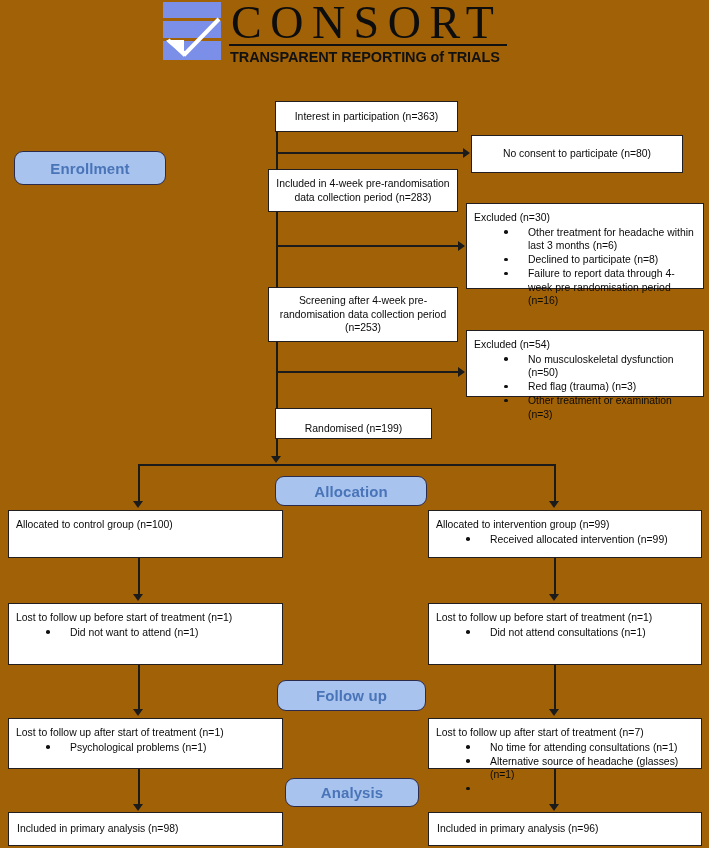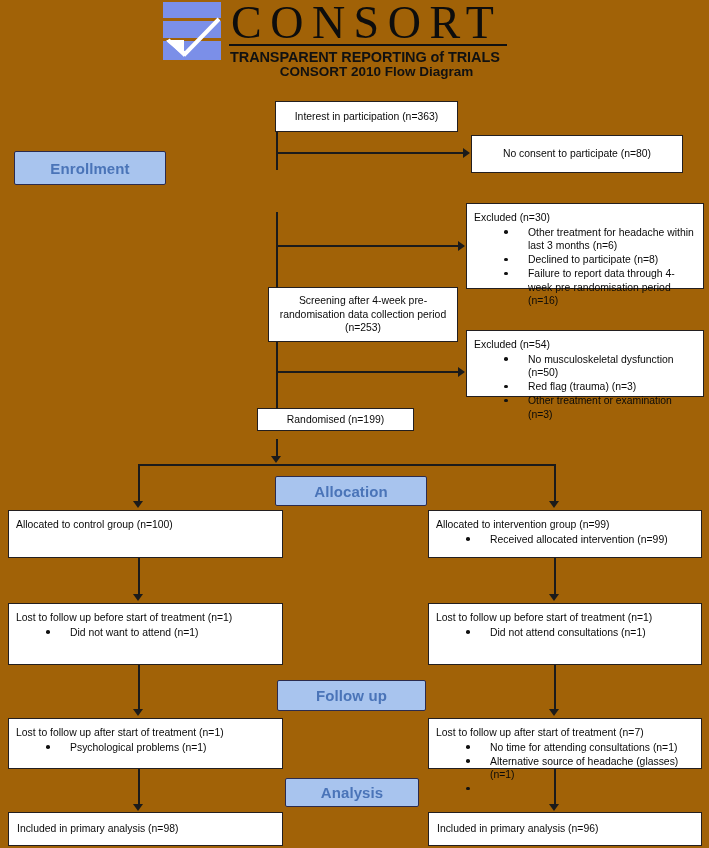--- a/index.html
+++ b/index.html
@@ -126,21 +126,21 @@
     background:#111111;
   }
   ul.bl li.empty{ min-height:13.5px; }
 
   
   .badge{
     position:absolute;
     box-sizing:border-box;
     background:#a8c4ee;
     border:1.6px solid #2b2b4e;
-    border-radius:2px;
+    border-radius:9px;
     display:flex;
     align-items:center;
     justify-content:center;
     font-size:15px;
     font-weight:bold;
     color:#4a74b8;
     letter-spacing:0.1px;
   }
 
   
@@ -185,39 +185,42 @@
           <path d="M56 17 L22 52 L5 38" fill="none" stroke="#ffffff" stroke-width="4"></path>
           <path d="M2 37 L22 37 L22 57 L2 57 Z" fill="none"></path>
           <path d="M3 38 L21 55 L21 38 Z" fill="#ffffff"></path>
         </svg>
       </div>
     </div>
 
     <div class="logo-word">CONSORT</div>
     <div class="logo-rule"></div>
     <div class="logo-tag">TRANSPARENT REPORTING of TRIALS</div>
-    <div class="diagram-title">CONSORT 2010 Flow Diagram</div>
   </div>
 
   <div class="badge" style="left:14px; top:151px; width:152px; height:34px;">Enrollment</div>
 
   <div class="badge" style="left:275px; top:476px; width:152px; height:30px;">Allocation</div>
 
   <div class="badge" style="left:285px; top:778px; width:134px; height:29px;">Analysis</div>
 
   <div class="badge" style="left:277px; top:680px; width:149px; height:31px;">Follow up</div>
 
   <div class="box center" style="left:275px; top:101px; width:183px; height:31px;">
     <span class="txt">Interest in participation (n=363)</span>
   </div>
 
   <div class="box center" style="left:471px; top:135px; width:212px; height:38px;">
     <span class="txt">No consent to participate (n=80)</span>
   </div>
 
+  <div class="box center" style="left:268px; top:169px; width:190px; height:43px;">
+    <span class="txt">Included in 4-week pre-randomisation
+data collection period (n=283)</span>
+  </div>
 
   <div class="box lefttop" style="left:466px; top:203px; width:238px; height:86px;">
     <span class="txt">Excluded (n=30)</span>
     <ul class="bl">
       <li>
         <span class="bullet"></span>
         <span>Other treatment for headache within last 3 months (n=6)</span>
       </li>
       <li>
         <span class="bullet"></span>
@@ -247,21 +250,21 @@
         <span class="bullet"></span>
         <span>Red flag (trauma) (n=3)</span>
       </li>
       <li>
         <span class="bullet"></span>
         <span>Other treatment or examination (n=3)</span>
       </li>
     </ul>
   </div>
 
-  <div class="box center" style="left:257px; top:408px; width:157px; height:23px;">
+  <div class="box center" style="left:275px; top:408px; width:157px; height:31px;align-items:flex-end;">
     <span class="txt">Randomised (n=199)</span>
   </div>
 
   <div class="box lefttop" style="left:8px; top:510px; width:275px; height:48px;">
     <span class="txt">Allocated to control group (n=100)</span>
   </div>
 
   <div class="box lefttop" style="left:428px; top:510px; width:274px; height:48px;">
     <span class="txt">Allocated to intervention group (n=99)</span>
     <ul class="bl">

